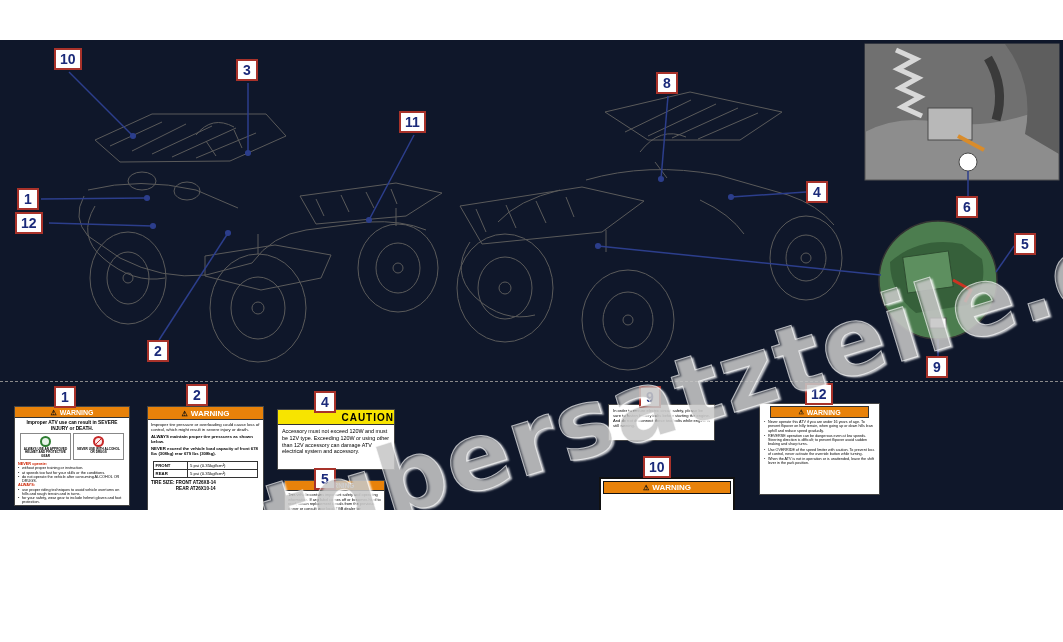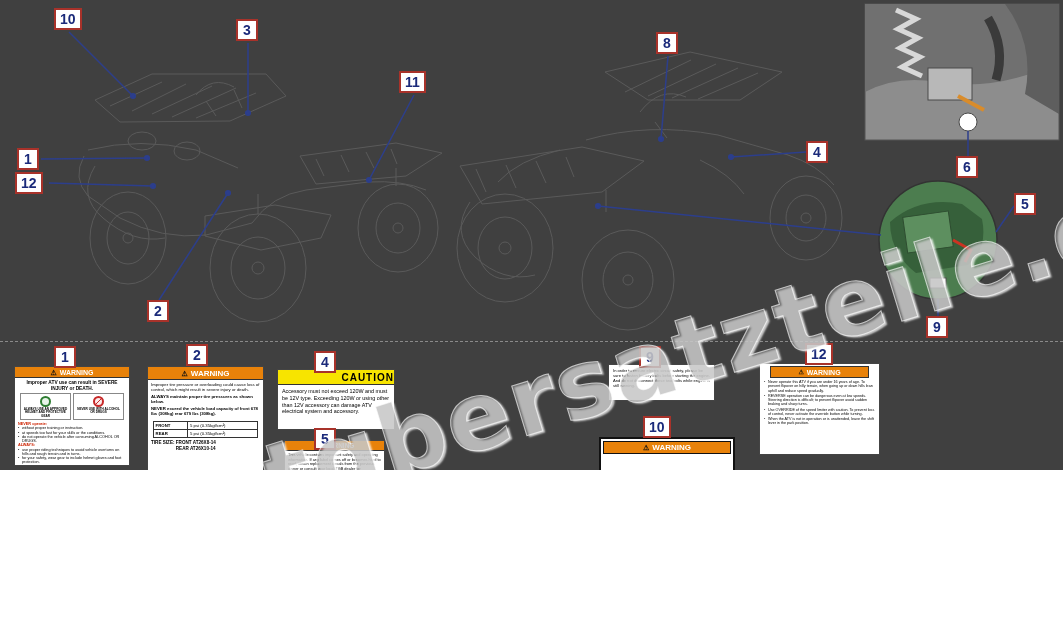--- a/index.html
+++ b/index.html
@@ -1,17 +1,17 @@
 <!DOCTYPE html>
 <html><head>
 <meta charset="utf-8">
 <style>
   * { margin:0; padding:0; box-sizing:border-box; }
   html,body { background:#ffffff; font-family:"Liberation Sans", sans-serif; }
-  .page { position:relative; width:1063px; height:470px; background:#404040; overflow:hidden; }
+  .page { position:relative; width:1063px; height:470px; background:#0f172a; overflow:hidden;margin-top:40px; }
 
   
   .art { position:absolute; left:0; top:0; z-index:10; }
 
   
   .callout { position:absolute; display:flex; align-items:center; justify-content:center;
     background:#fff; border:2px solid #a8322a; color:#1b2a7a; font-weight:bold;
     font-size:14px; height:22px; min-width:22px; padding:0 4px; z-index:30; line-height:1; }
 
   

